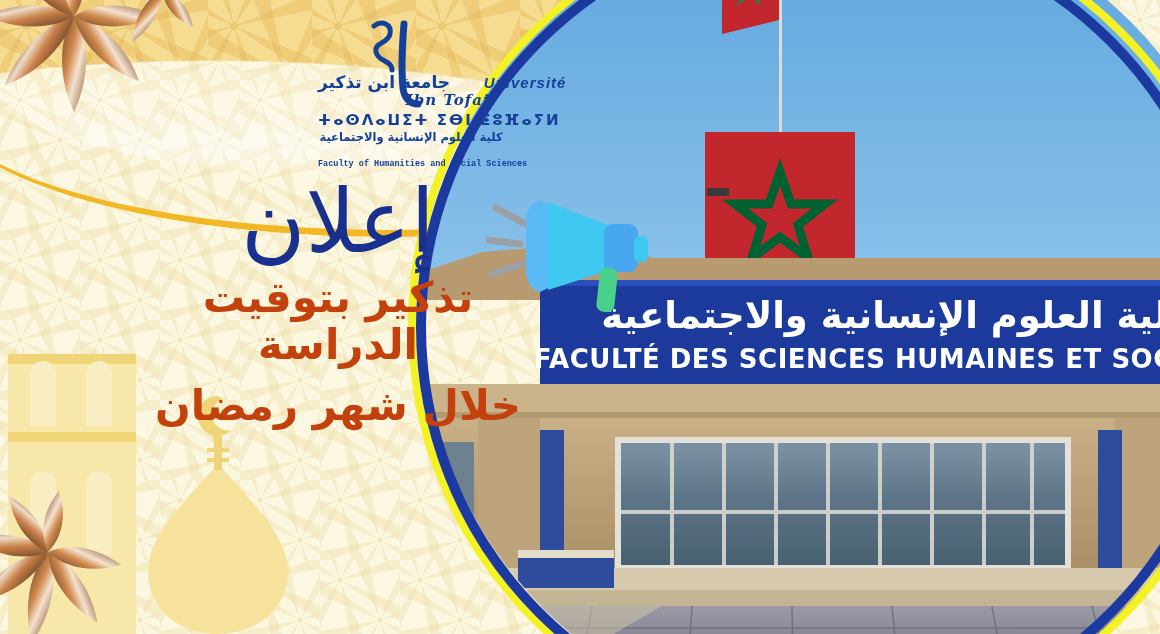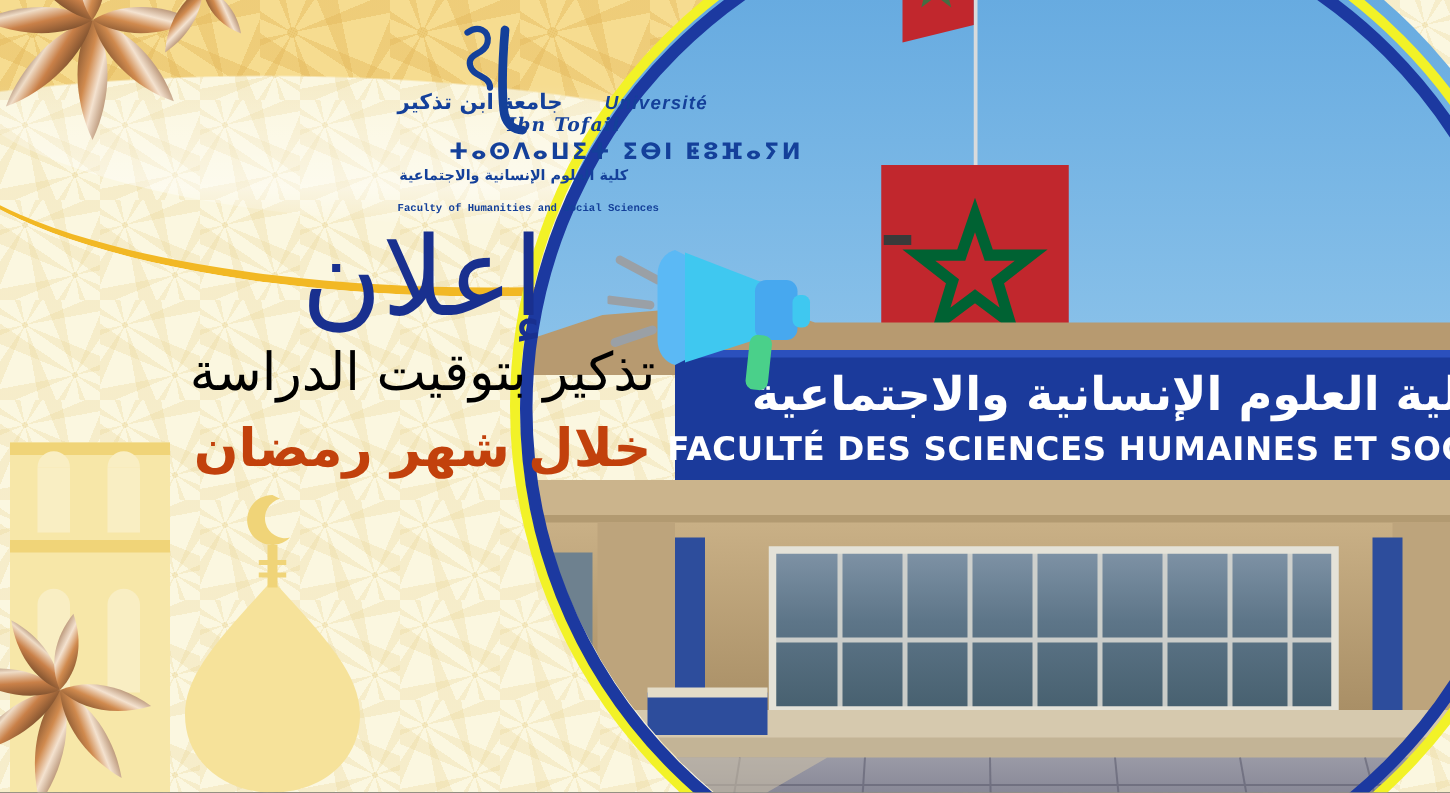--- a/index.html
+++ b/index.html
@@ -74,32 +74,32 @@
   .arc-yellow{right:-86px;top:-94px;width:822px;height:822px;border:8px solid #f2f227;}
   .arc-blue{right:-74px;top:-82px;width:798px;height:798px;border:10px solid #1c39a0;}
 
   
   .logo{position:absolute;left:318px;top:18px;width:186px;height:148px;text-align:center;}
   .logo .calig{position:absolute;left:0;right:0;top:0;height:92px;}
   .logo-line{
     position:relative;color:#14409a;line-height:1;white-space:nowrap;
   }
   .l-ar1{font-size:17px;font-weight:700;letter-spacing:1px;}
-  .l-tif{font-size:18px;font-weight:700;letter-spacing:2px;margin-top:5px;margin-left:41px;}
+  .l-tif{font-size:15px;font-weight:700;letter-spacing:2px;margin-top:5px;}
   .l-ar2{font-size:11.5px;font-weight:700;margin-top:4px;}
   .l-en{font-size:8.5px;font-weight:700;margin-top:16px;font-family:Liberation Mono, monospace;}
 
   
   .headline{position:absolute;right:612px;top:178px;width:420px;text-align:center;direction:rtl;}
   .h-ielan{
     font-size:88px;font-weight:400;color:#19308f;line-height:1;
     letter-spacing:2px;margin:0 0 8px 0;
   }
   .h-red{
-    font-size:42px;font-weight:400;color:#000000;line-height:1.12;margin:6px 0 12px 0;
+    font-size:42px;font-weight:700;color:#c2410c;line-height:1.12;margin:6px 0 12px 0;
   }
   .h-blue{
     font-size:42px;font-weight:700;color:#c2410c;line-height:1.12;margin:14px 0 0 0;
   }
 
   
   .megaphone{position:absolute;left:486px;top:182px;width:170px;height:140px;}
 </style>
 </head>
 <body>

